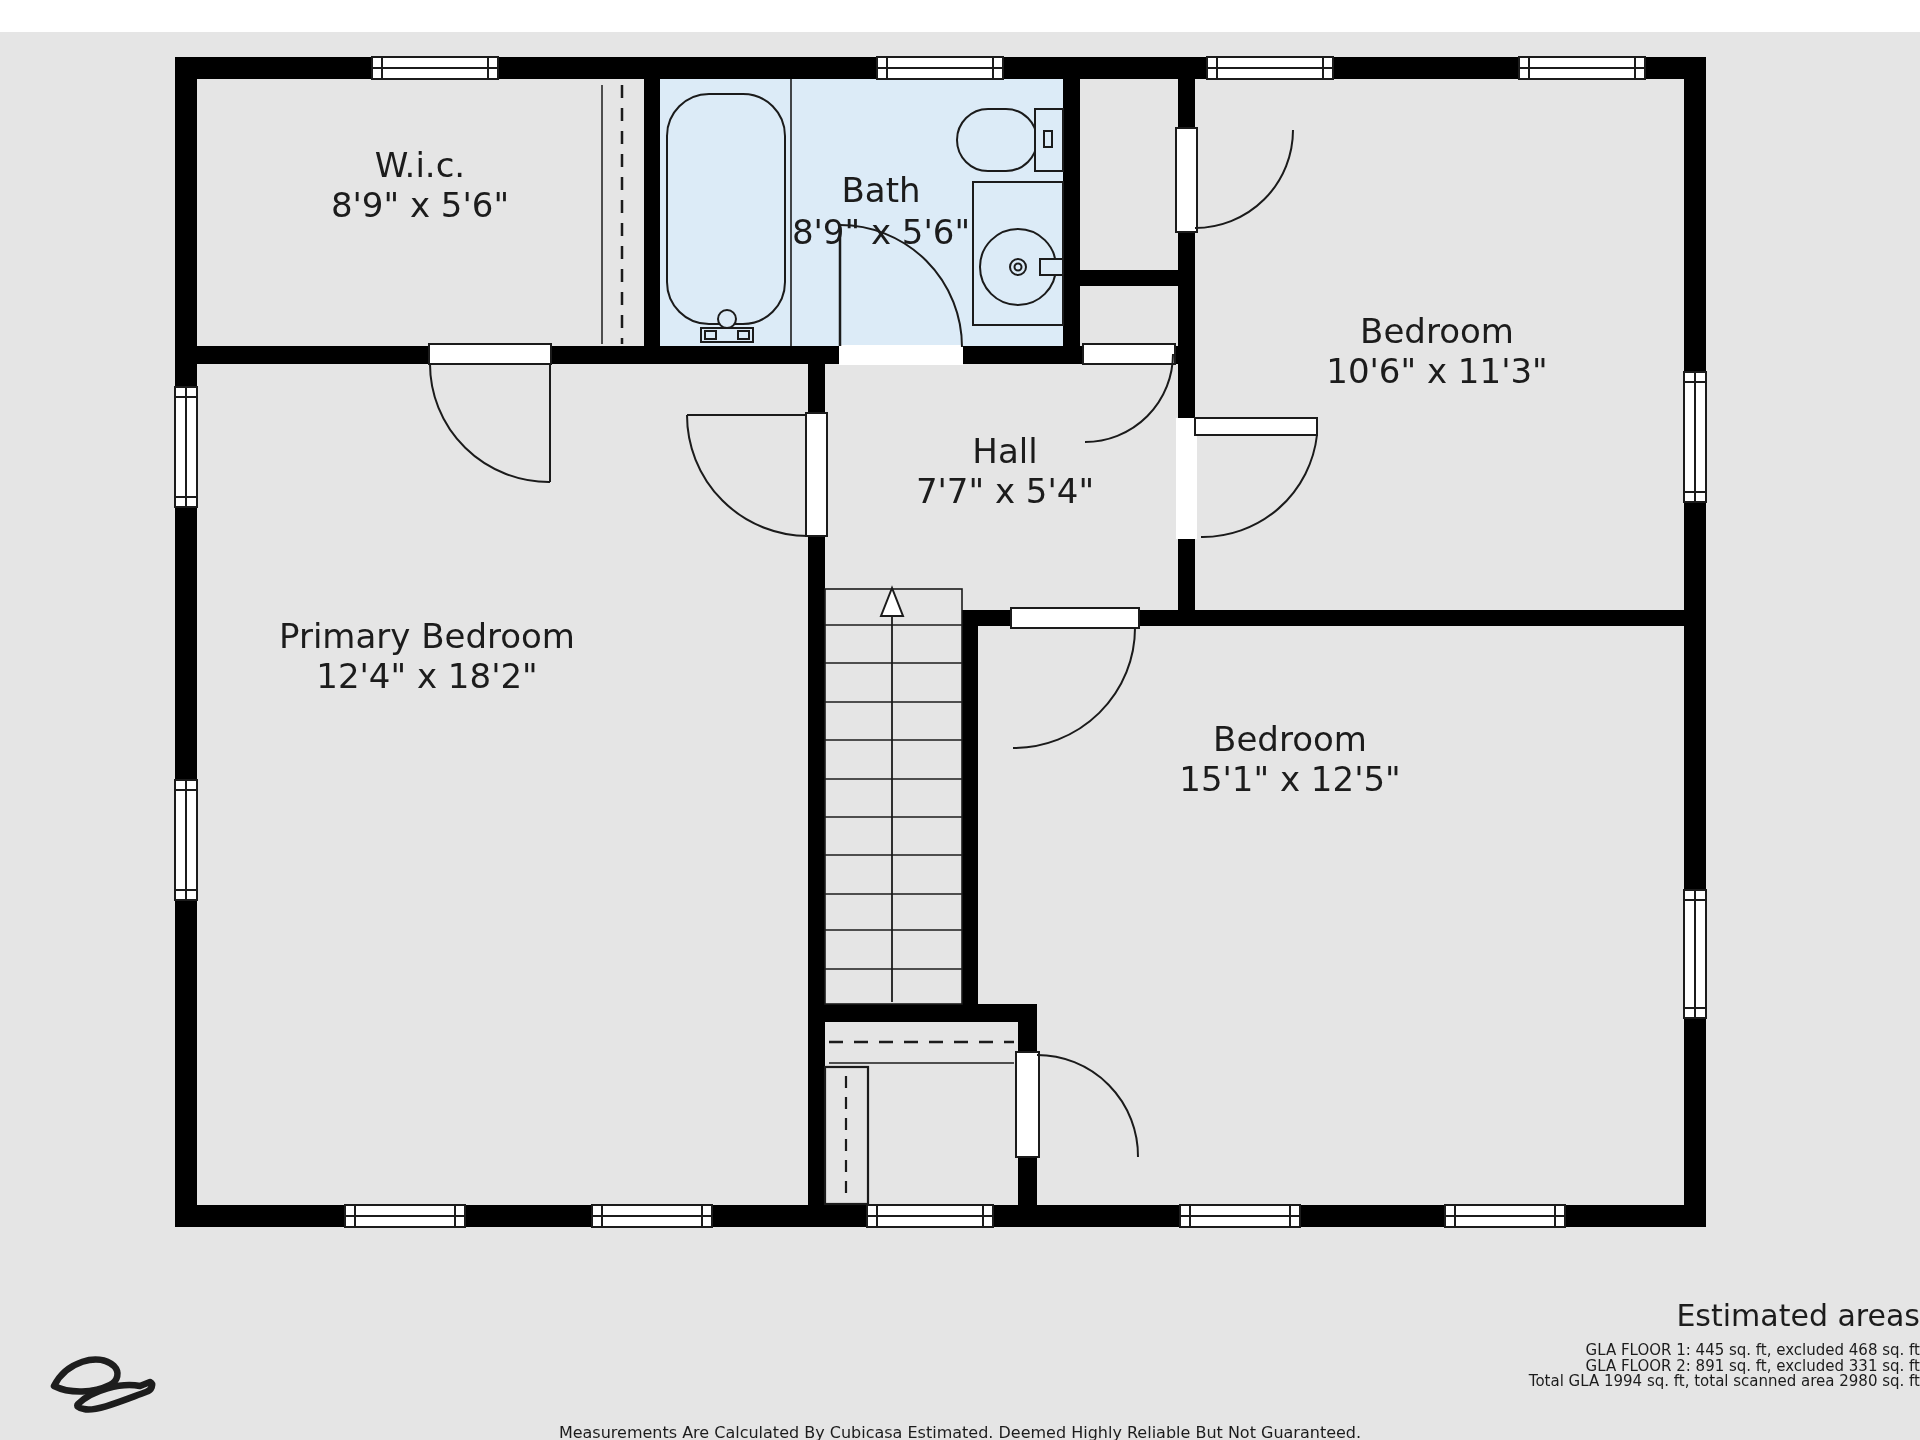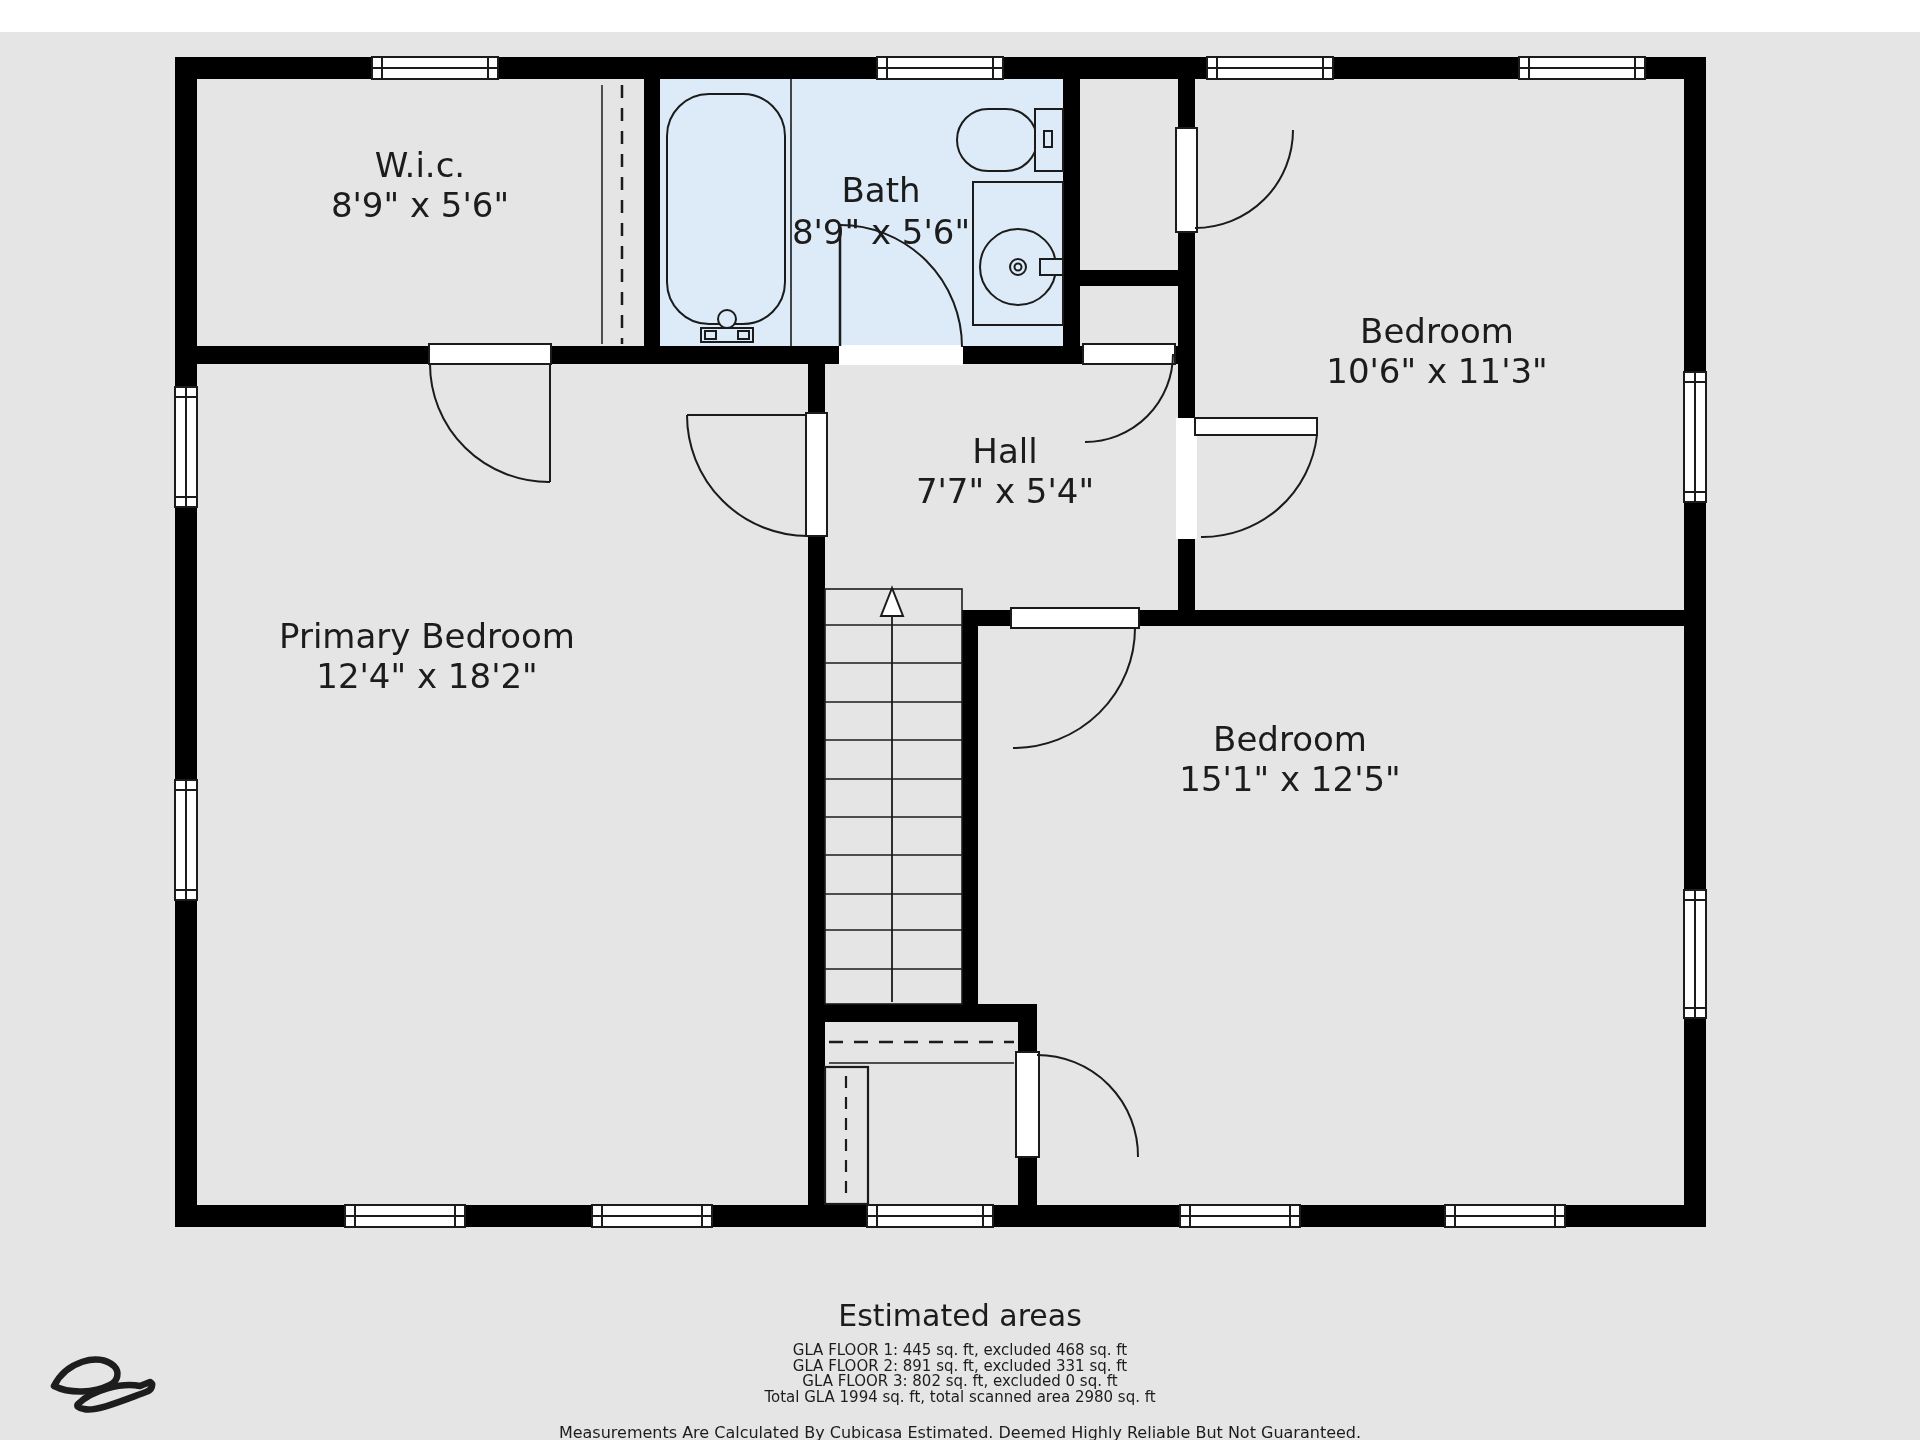--- a/index.html
+++ b/index.html
@@ -1,21 +1,21 @@
 <!DOCTYPE html>
 <html><head>
 <meta charset="utf-8">
 <style>
   html,body{margin:0;padding:0;background:#ffffff;}
   #canvas{position:relative;width:1920px;height:1440px;background:#e5e5e5;
           font-family:"DejaVu Sans","Liberation Sans",sans-serif;overflow:hidden;margin-top:32px;}
   #plan-svg{position:absolute;left:0;top:0;}
   .room-label{font-family:"DejaVu Sans","Liberation Sans",sans-serif;
               font-size:34px;fill:#1c1c1c;text-anchor:middle;}
-  .areas-block{position:absolute;left:0;top:1266px;width:100%;text-align:center;color:#1c1c1c;}
+  .areas-block{position:absolute;left:0;top:1266px;width:100%;text-align:right;color:#1c1c1c;}
   .areas-title{font-size:30px;margin:0 0 10px 0;font-weight:400;}
   .areas-line{font-size:15px;line-height:15.5px;margin:0;}
   .disclaimer{position:absolute;left:0;top:1391px;width:100%;text-align:center;
               font-size:16px;color:#1c1c1c;}
   .logo-wrap{position:absolute;left:42px;top:1312px;}
 </style>
 </head>
 <body>
 
 <div id="canvas">
@@ -263,21 +263,20 @@
 
     <text class="room-label" x="1290" y="719">Bedroom</text>
     <text class="room-label" x="1290" y="759">15'1" x 12'5"</text>
   </g>
 </svg>
 
   <div class="areas-block">
     <p class="areas-title">Estimated areas</p>
     <p class="areas-line">GLA FLOOR 1: 445 sq. ft, excluded 468 sq. ft</p>
     <p class="areas-line">GLA FLOOR 2: 891 sq. ft, excluded 331 sq. ft</p>
-    <p class="areas-line">GLA FLOOR 3: 802 sq. ft, excluded 0 sq. ft</p>
     <p class="areas-line">Total GLA 1994 sq. ft, total scanned area 2980 sq. ft</p>
   </div>
 
   <div class="disclaimer">Measurements Are Calculated By Cubicasa Estimated. Deemed Highly Reliable But Not Guaranteed.</div>
 
   <div class="logo-wrap">
     <svg width="118" height="92" viewBox="0 0 118 92">
       <g fill="none" stroke="#1d1d1d" stroke-width="6.5" stroke-linejoin="round" stroke-linecap="round">
         <path d="M 12,42 C 24,18 56,8 72,22 C 78,28 76,37 68,41 C 52,49 28,50 12,42 Z"></path>
         <path d="M 36,60 C 50,46 80,38 98,42 L 108,38 C 112,40 110,46 104,48 C 82,56 54,68 42,65 C 36,64 34,62 36,60 Z"></path>

